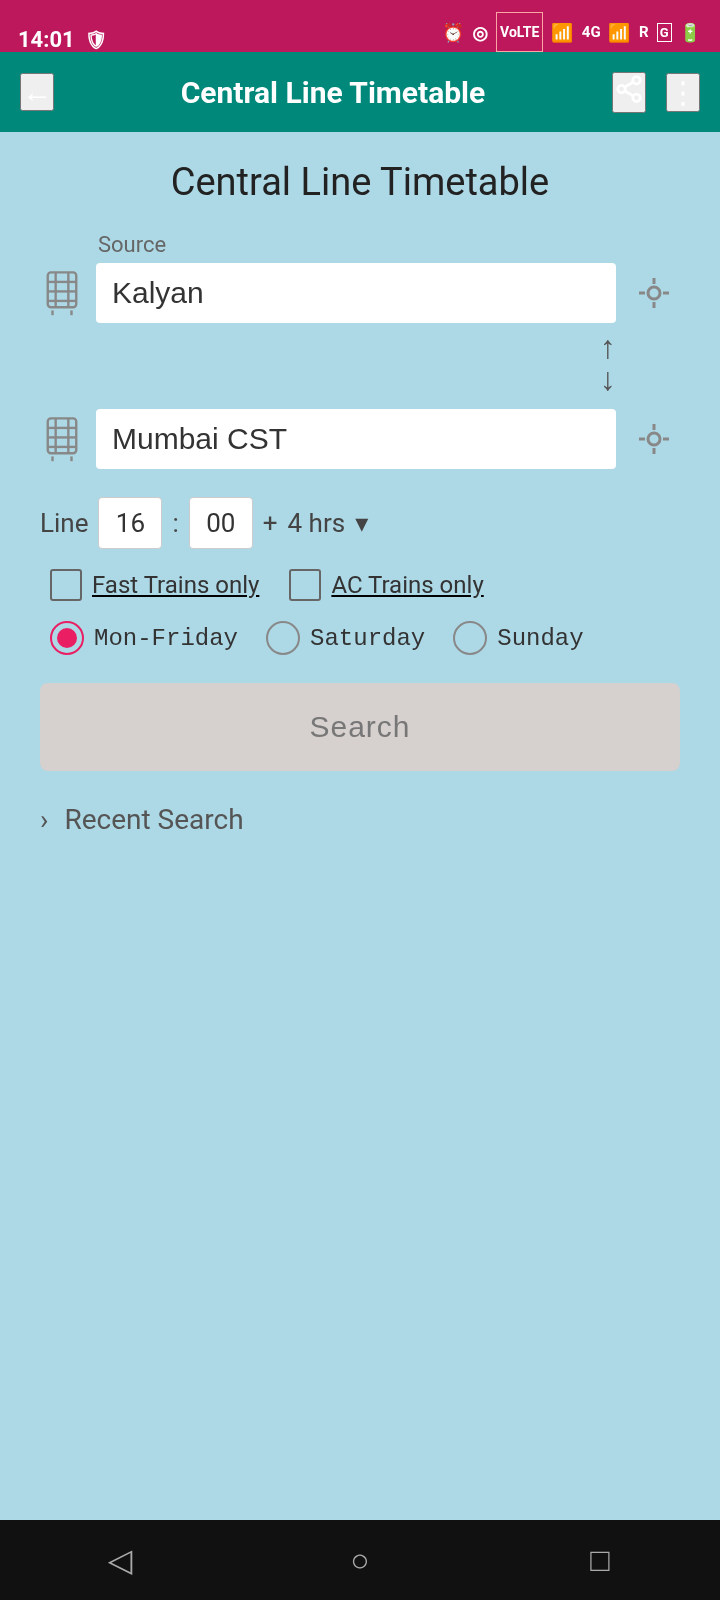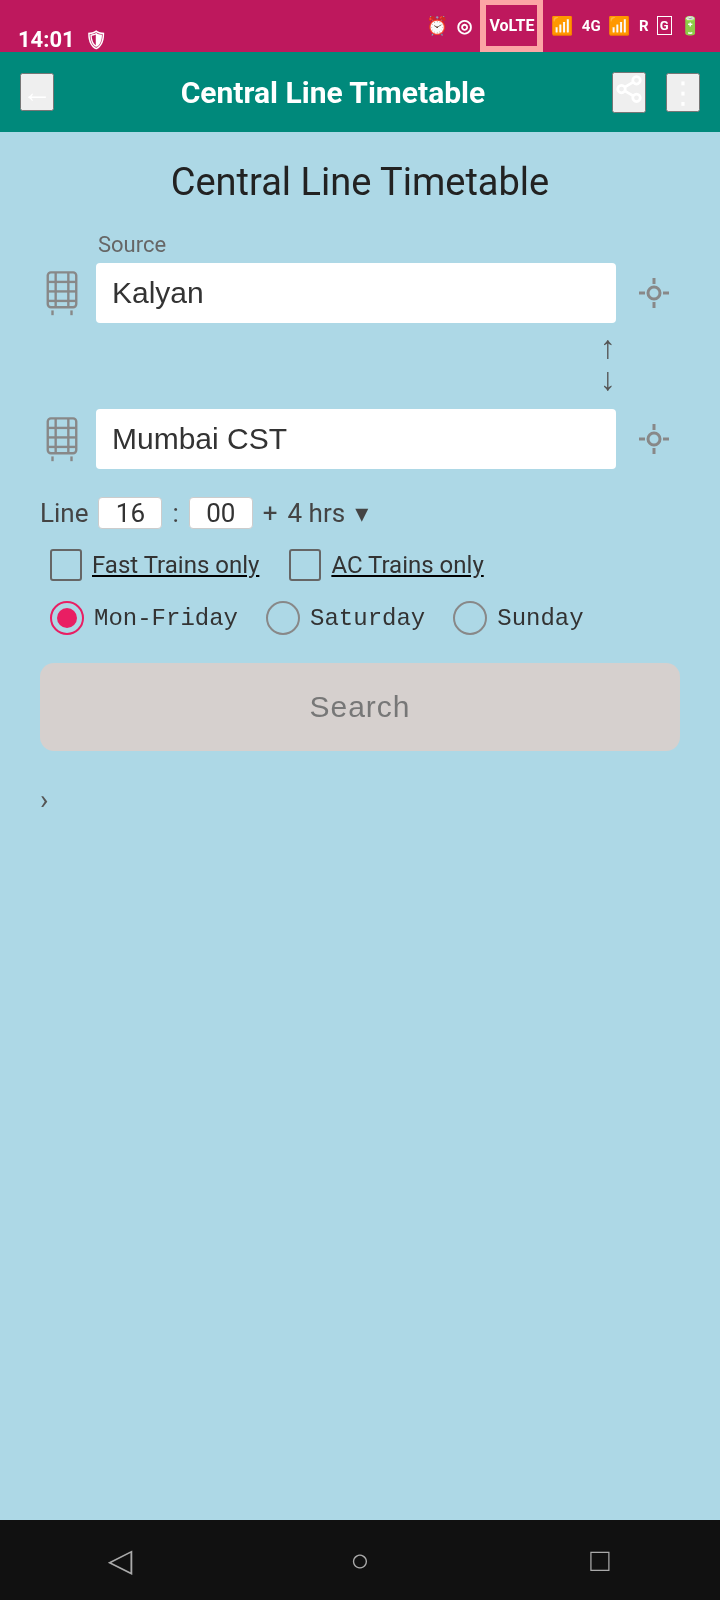--- a/index.html
+++ b/index.html
@@ -157,21 +157,21 @@
     .time-label {
       font-size: 26px;
       color: #444;
     }
 
     .time-box {
       background: #fff;
       border: 1px solid #ccc;
       border-radius: 4px;
       width: 64px;
-      height: 32px;
+      height: 52px;
       display: flex;
       align-items: center;
       justify-content: center;
       font-size: 26px;
       color: #333;
     }
 
     .time-separator {
       font-size: 26px;
       color: #444;
@@ -272,21 +272,21 @@
       font-size: 24px;
       color: #333;
     }
 
     
     .search-btn {
       width: 100%;
       height: 88px;
       background: #D6D0CE;
       border: none;
-      border-radius: 14px;
+      border-radius: 8px;
       font-size: 30px;
       color: #777;
       cursor: pointer;
       letter-spacing: 1px;
       margin-bottom: 32px;
     }
 
     
     .recent-search-row {
       display: flex;
@@ -337,21 +337,21 @@
 <body>
 
 <div class="status-bar">
   <div class="status-bar-left">
     <span>14:01</span>
     <span class="status-icon">🛡</span>
   </div>
   <div class="status-bar-right">
     <span>⏰</span>
     <span>◎</span>
-    <span style="font-size:16px;border:6px solid #fca5a5;padding:11px 3px;">VoLTE</span>
+    <span style="font-size:14px;border:1px solid #fca5a5;padding:11px 3px;">VoLTE</span>
     <span>📶</span>
     <span style="font-size:15px;">4G</span>
     <span>📶</span>
     <span style="font-size:15px;">R</span>
     <span style="font-size:13px;border:1px solid #fff;padding:1px 2px;">G</span>
     <span>🔋</span>
   </div>
 </div>
 
 <div class="app-bar">
@@ -468,20 +468,21 @@
     <label class="radio-item">
       <div class="radio-outer"></div>
       <span class="radio-label">Sunday</span>
     </label>
   </div>
 
   <button class="search-btn">Search</button>
 
   <div class="recent-search-row">
     <span class="chevron-right">›</span>
+    <span class="recent-label">Recent Search</span>
   </div>
 
 </div>
 
 <div class="bottom-nav">
   <button class="nav-btn">◁</button>
   <button class="nav-btn">○</button>
   <button class="nav-btn">□</button>
 </div>
 

